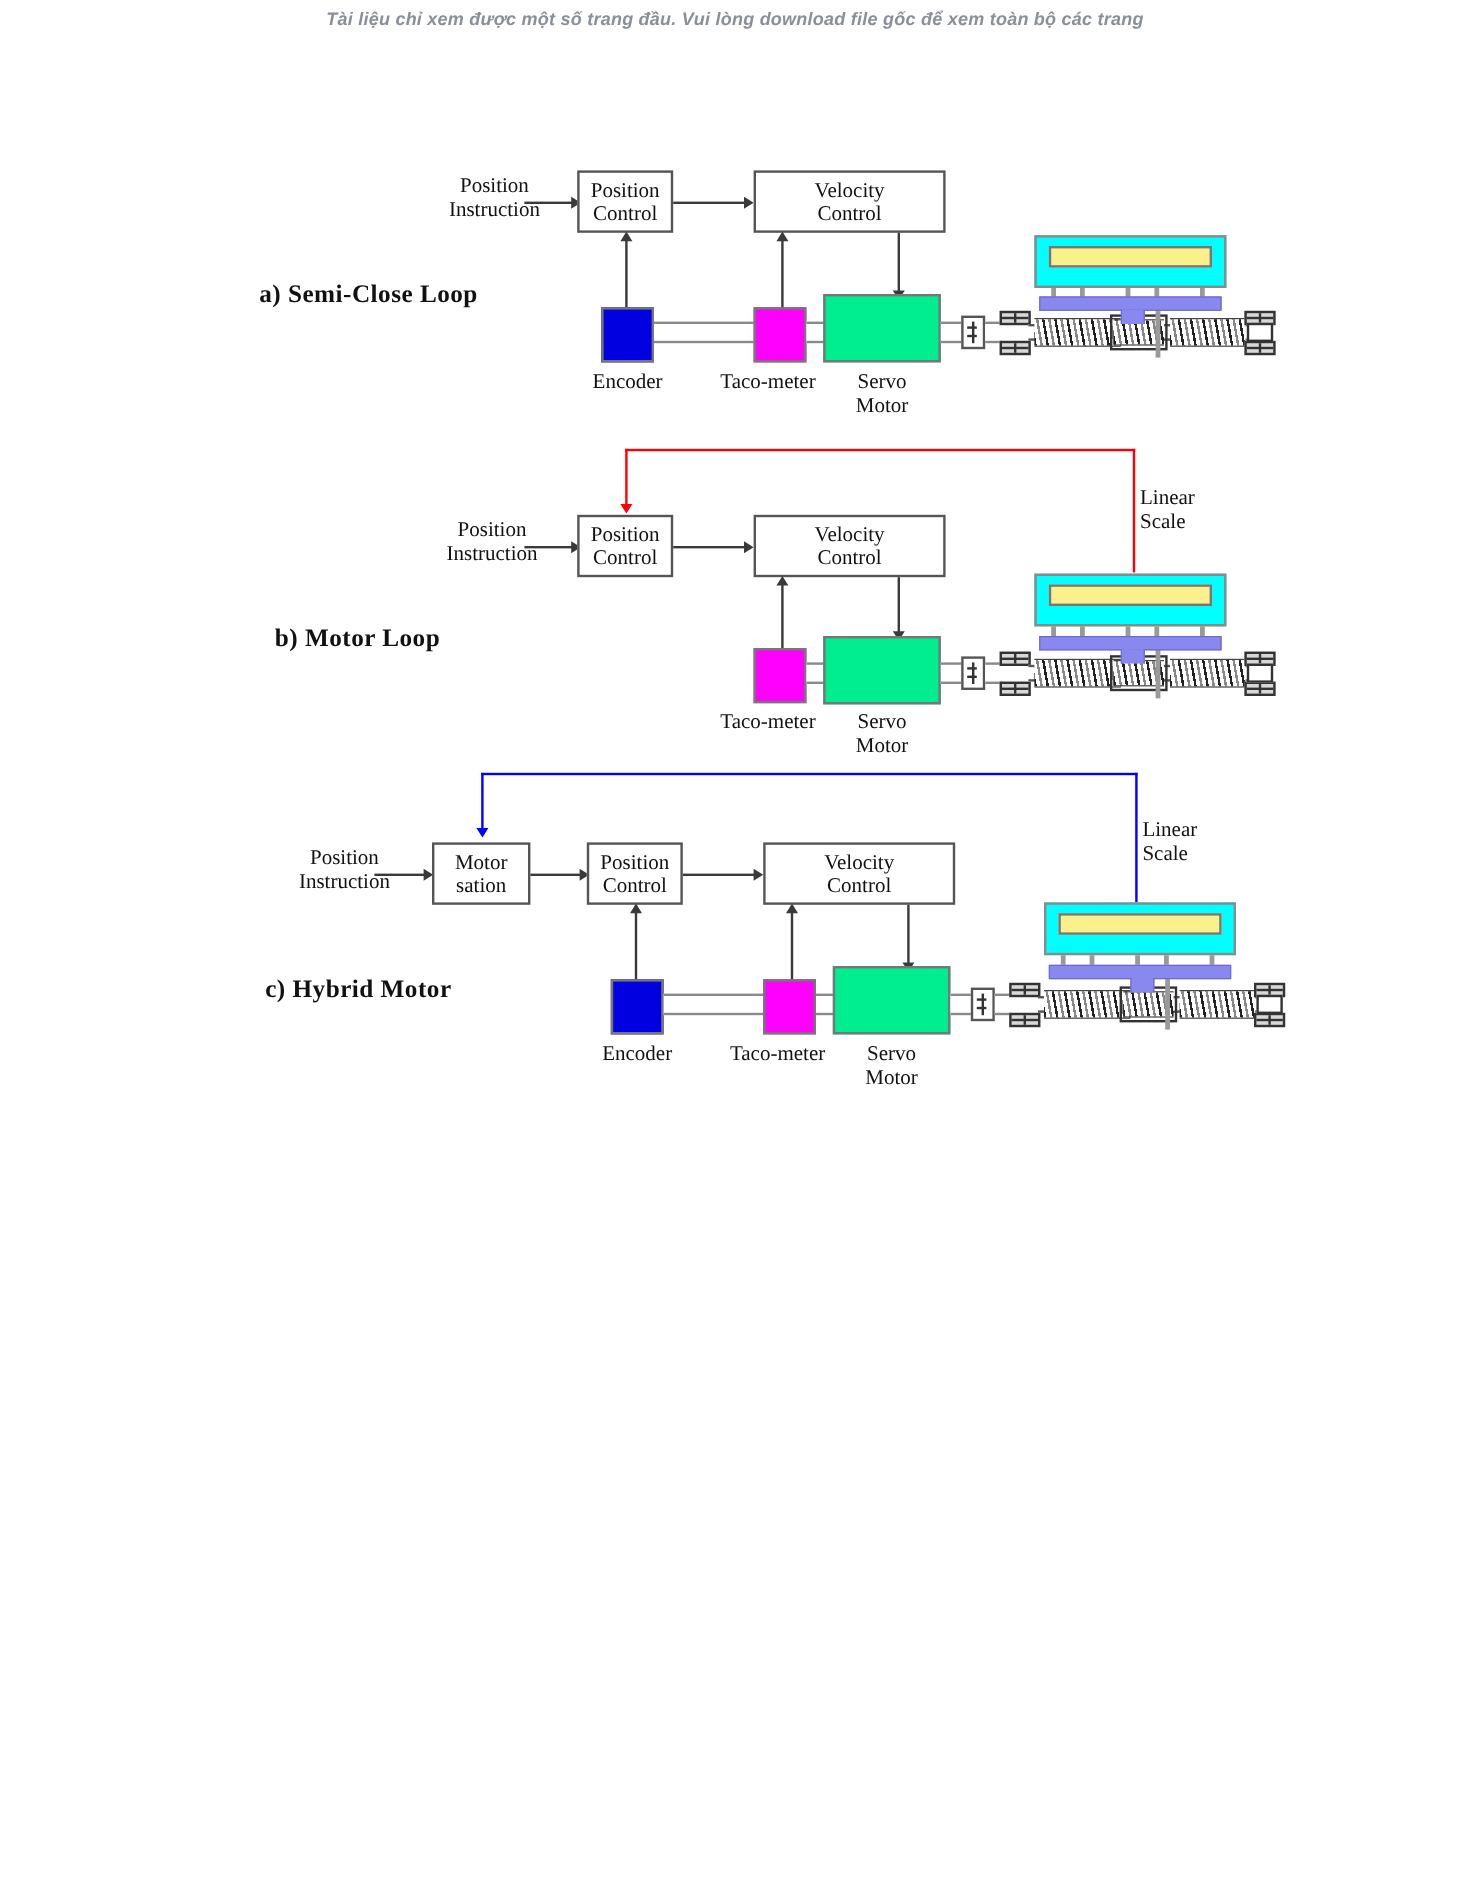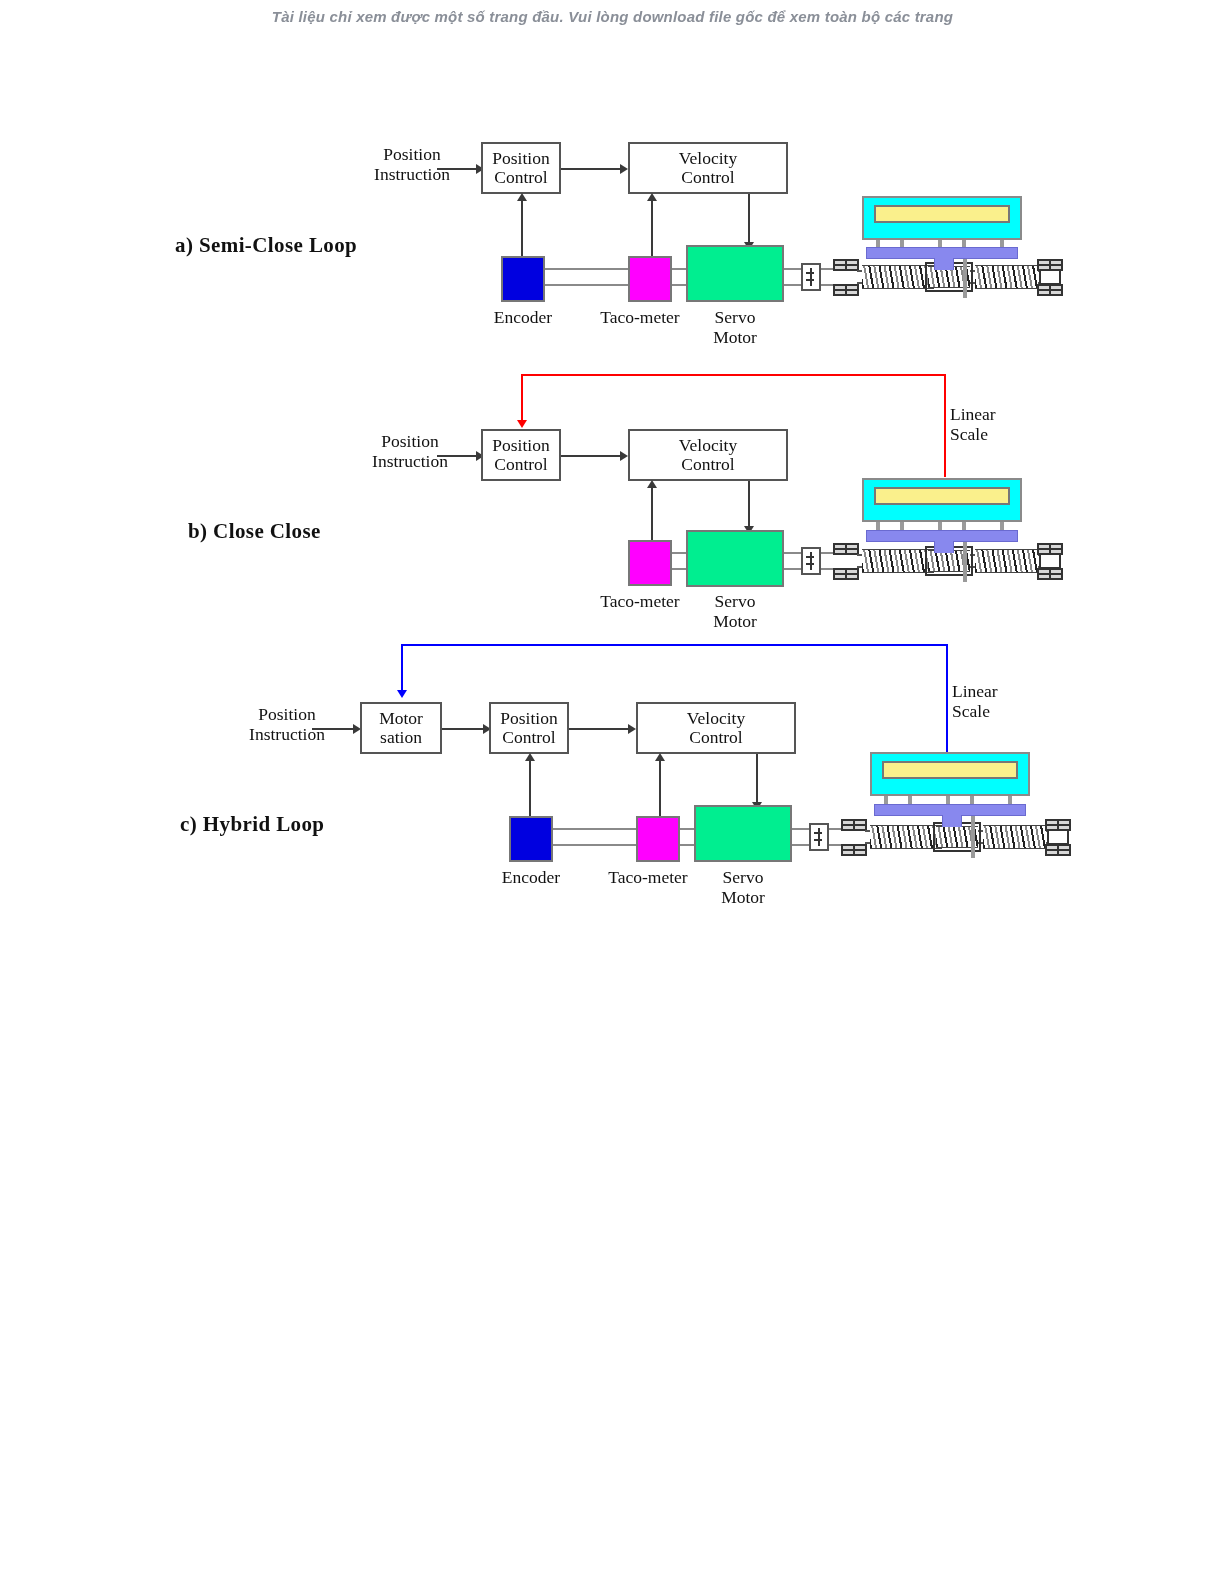--- a/index.html
+++ b/index.html
@@ -13,20 +13,21 @@
     font-style:italic;font-weight:600;font-size:15px;color:#8a8f98;
     letter-spacing:.2px;white-space:nowrap;
   }
 
   .diagram{position:absolute;left:0;width:1225px;}
 
   .caption{
     position:absolute;font-family:"Liberation Serif",serif;
     font-weight:bold;font-size:21px;color:#111;white-space:nowrap;
     letter-spacing:.4px;
+    margin-left:41px;
   }
 
   
   .cbox{
     position:absolute;background:#fff;border:2px solid #555;
     box-sizing:border-box;display:flex;flex-direction:column;
     align-items:center;justify-content:center;
     font-size:17.5px;color:#111;line-height:1.08;white-space:nowrap;
   }
   .cbox span{display:block;}
@@ -176,21 +177,21 @@
     <div class="tbl-leg" style="left:900px;top:240px;width:4px;height:8px;"></div>
     <div class="tbl-leg" style="left:938px;top:240px;width:4px;height:8px;"></div>
     <div class="tbl-leg" style="left:962px;top:240px;width:4px;height:8px;"></div>
     <div class="tbl-leg" style="left:1000px;top:240px;width:4px;height:8px;"></div>
     <div class="slab" style="left:866px;top:247px;width:152px;height:12px;"></div>
     <div class="slab-stem" style="left:934px;top:258px;width:20px;height:12px;"></div>
   </div>
 
   <div class="diagram" style="top:0;height:280px;">
 
-    <div class="caption" style="left:188px;top:519px;">b) Close Close</div>
+    <div class="caption" style="left:188px;top:519px;">b) Motor Loop</div>
 
     <div class="lbl" style="left:335px;top:432px;width:150px;">
       <span>Position</span>
       <span>Instruction</span>
     </div>
 
     <div class="hline" style="left:437px;top:455px;width:42px;"></div>
     <div class="arr-r" style="left:476px;top:451px;"></div>
 
     <div class="cbox" style="left:481px;top:429px;width:80px;height:52px;">
@@ -257,21 +258,21 @@
     <div class="tbl-leg" style="left:900px;top:522px;width:4px;height:8px;"></div>
     <div class="tbl-leg" style="left:938px;top:522px;width:4px;height:8px;"></div>
     <div class="tbl-leg" style="left:962px;top:522px;width:4px;height:8px;"></div>
     <div class="tbl-leg" style="left:1000px;top:522px;width:4px;height:8px;"></div>
     <div class="slab" style="left:866px;top:530px;width:152px;height:12px;"></div>
     <div class="slab-stem" style="left:934px;top:541px;width:20px;height:12px;"></div>
   </div>
 
   <div class="diagram" style="top:0;height:300px;">
 
-    <div class="caption" style="left:180px;top:812px;">c) Hybrid Loop</div>
+    <div class="caption" style="left:180px;top:812px;">c) Hybrid Motor</div>
 
     <div class="lbl" style="left:212px;top:705px;width:150px;">
       <span>Position</span>
       <span>Instruction</span>
     </div>
 
     <div class="hline" style="left:312px;top:728px;width:44px;"></div>
     <div class="arr-r" style="left:353px;top:724px;"></div>
 
     <div class="cbox" style="left:360px;top:702px;width:82px;height:52px;">

